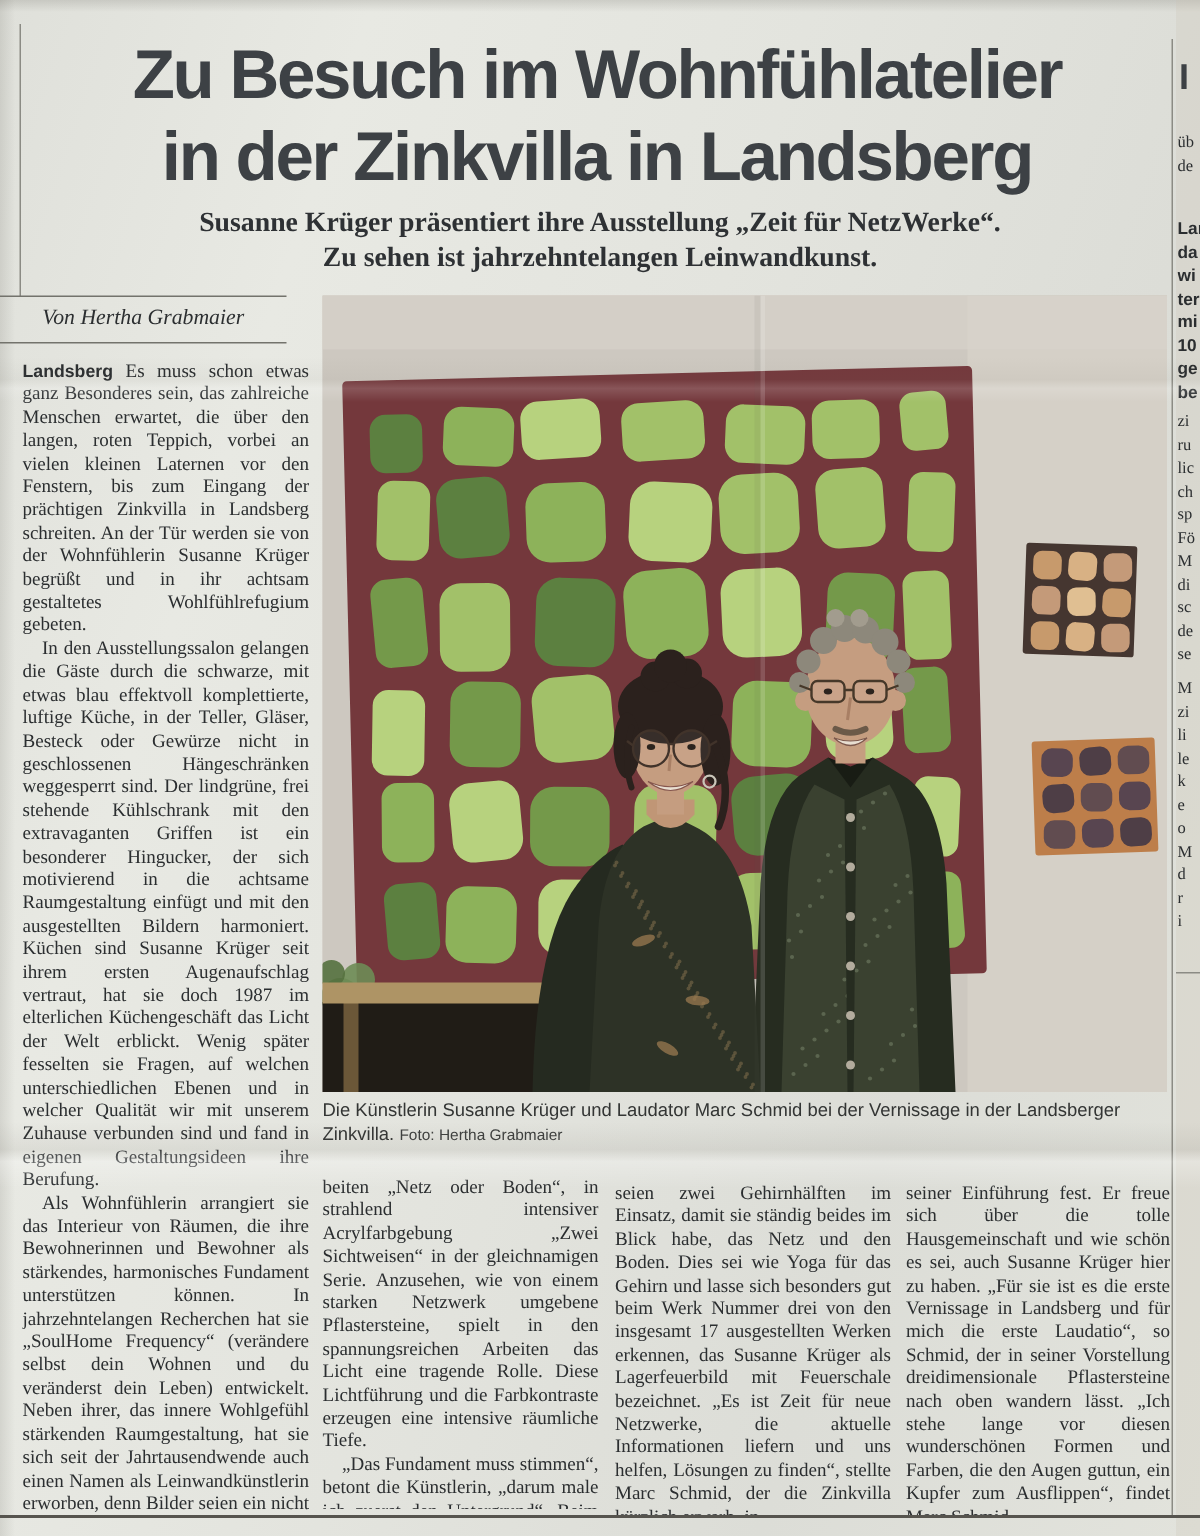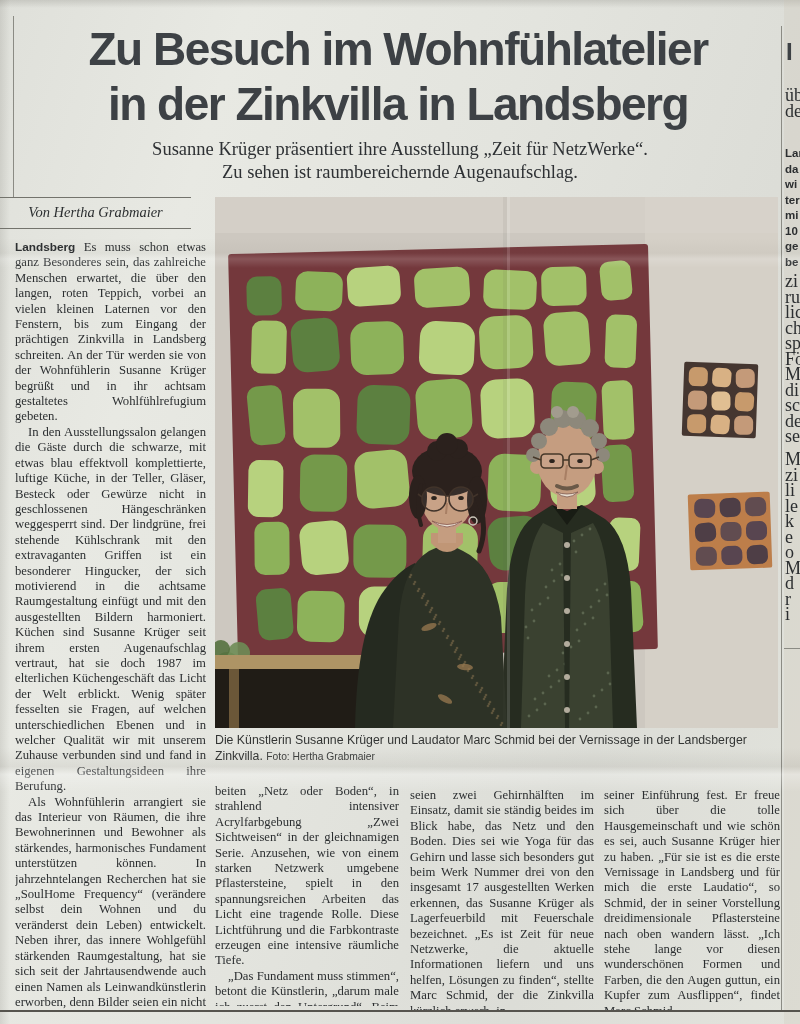--- a/index.html
+++ b/index.html
@@ -3,42 +3,42 @@
 <meta charset="utf-8">
 <style>
   html,body{margin:0;padding:0;background:#777;}
   .page{position:relative;width:800px;height:1024px;overflow:hidden;
     background:linear-gradient(108deg,#dfe0da 0%,#e8e9e3 22%,#e3e4de 48%,#dcddd7 74%,#e2e3dc 100%);
     font-family:"Liberation Serif",serif;color:#2b2e30;}
   .headline{position:absolute;left:22px;top:22px;width:752px;text-align:center;
     font-family:"Liberation Sans",sans-serif;font-weight:700;font-size:46px;line-height:55px;
     color:#3d4145;letter-spacing:-1.5px;}
   .subdeck{position:absolute;left:60px;top:138px;width:680px;text-align:center;
-    font-size:18.5px;line-height:22.5px;color:#2e3134;}
+    font-size:18.5px;line-height:22.5px;color:#2e3134;font-weight:bold;}
   .byline-box{position:absolute;left:0;top:197px;width:191px;box-sizing:border-box;
     border-top:1px solid #73736c;border-bottom:1px solid #73736c;padding:6px 0 7px;
     text-align:center;font-style:italic;font-size:14.5px;color:#2c2f31;}
   .col{position:absolute;text-align:justify;font-size:12.7px;line-height:15.4px;
     color:#2b2e30;overflow:hidden;hyphens:auto;-webkit-hyphens:auto;}
   .col p{margin:0;}
   .col p.ind{text-indent:13px;}
   #col1{left:15px;top:240px;width:191px;height:770px;}
   #col2{left:215px;top:784px;width:184px;height:222px;}
   #col3{left:410px;top:788px;width:184px;height:222px;}
   #col4{left:604px;top:788px;width:176px;height:222px;}
   .dateline{font-family:"Liberation Sans",sans-serif;font-weight:700;font-size:11.8px;}
   .photo{position:absolute;left:215px;top:197px;width:563px;height:531px;background:#cbc6be;}
   .photo svg{display:block;width:563px;height:531px;}
   .caption{position:absolute;left:215px;top:733px;width:572px;
     font-family:"Liberation Sans",sans-serif;font-size:12.3px;line-height:15.5px;color:#333534;}
   .credit{font-size:10.3px;color:#3c3e3d;}
   .rule-bottom{position:absolute;left:0;top:1010px;width:800px;height:2px;background:#56544e;}
   .vrule-left{position:absolute;left:13px;top:16px;width:1px;height:182px;background:#8b8b84;}
   .vrule-right{position:absolute;left:781px;top:26px;width:1px;height:984px;background:#8b8b84;}
-  .sliver{position:absolute;left:785px;width:15px;overflow:hidden;font-size:18px;
+  .sliver{position:absolute;left:785px;width:15px;overflow:hidden;font-size:11px;
     line-height:15.5px;color:#2b2e30;white-space:nowrap;}
   .sliver .frag-line{display:block;height:15.5px;}
   .sliver.bold{font-family:"Liberation Sans",sans-serif;font-weight:700;font-size:11.5px;}
   .sliver-headfrag{position:absolute;left:786px;top:38px;width:14px;overflow:hidden;
     font-family:"Liberation Sans",sans-serif;font-weight:700;font-size:24px;color:#3d4145;}
   .sliver-rule{position:absolute;left:784px;top:648px;width:16px;height:1px;background:#8b8b84;}
   .leftfrag{position:absolute;left:-6px;width:16px;overflow:hidden;font-size:12.7px;color:#44474a;}
   .crease-h{position:absolute;left:0;top:748px;width:800px;height:44px;pointer-events:none;
     background:linear-gradient(to bottom,rgba(115,110,100,0) 0%,rgba(115,110,100,0.10) 42%,rgba(255,255,255,0.28) 60%,rgba(115,110,100,0) 100%);}
   .crease-h2{position:absolute;left:0;top:238px;width:800px;height:30px;pointer-events:none;
@@ -62,21 +62,21 @@
   <div class="vrule-left"></div>
   <div class="vrule-right"></div>
 
   <div class="headline">
     <div>Zu Besuch im Wohnfühlatelier</div>
     <div>in der Zinkvilla in Landsberg</div>
   </div>
 
   <div class="subdeck">
     <div>Susanne Krüger präsentiert ihre Ausstellung „Zeit für NetzWerke“.</div>
-    <div>Zu sehen ist raumbereichernde Augenaufschlag.</div>
+    <div>Zu sehen ist jahrzehntelangen Leinwandkunst.</div>
   </div>
 
   <div class="byline-box">
     <span>Von Hertha Grabmaier</span>
   </div>
 
   <div id="col1" class="col">
     <p><span class="dateline">Landsberg</span><span> Es muss schon etwas ganz Besonderes sein, das zahlreiche Menschen erwartet, die über den langen, roten Teppich, vorbei an vielen kleinen Laternen vor den Fenstern, bis zum Eingang der prächtigen Zinkvilla in Landsberg schreiten. An der Tür werden sie von der Wohnfühlerin Susanne Krüger begrüßt und in ihr achtsam gestaltetes Wohlfühlrefugium gebeten.</span></p>
     <p class="ind">In den Ausstellungssalon gelangen die Gäste durch die schwarze, mit etwas blau effektvoll komplettierte, luftige Küche, in der Teller, Gläser, Besteck oder Gewürze nicht in geschlossenen Hängeschränken weggesperrt sind. Der lindgrüne, frei stehende Kühlschrank mit den extravaganten Griffen ist ein besonderer Hingucker, der sich motivierend in die achtsame Raumgestaltung einfügt und mit den ausgestellten Bildern harmoniert. Küchen sind Susanne Krüger seit ihrem ersten Augenaufschlag vertraut, hat sie doch 1987 im elterlichen Küchengeschäft das Licht der Welt erblickt. Wenig später fesselten sie Fragen, auf welchen unterschiedlichen Ebenen und in welcher Qualität wir mit unserem Zuhause verbunden sind und fand in eigenen Gestaltungsideen ihre Berufung.</p>
     <p class="ind">Als Wohnfühlerin arrangiert sie das Interieur von Räumen, die ihre Bewohnerinnen und Bewohner als stärkendes, harmonisches Fundament unterstützen können. In jahrzehntelangen Recherchen hat sie „SoulHome Frequency“ (verändere selbst dein Wohnen und du veränderst dein Leben) entwickelt. Neben ihrer, das innere Wohlgefühl stärkenden Raumgestaltung, hat sie sich seit der Jahrtausendwende auch einen Namen als Leinwandkünstlerin erworben, denn Bilder seien ein nicht zu unterschätzendes Gestaltungselement. In ihrer aktuellen Ausstellung „Zeit für Netzwerke“ beleuchtet sie mit ihren Ar-</p>

